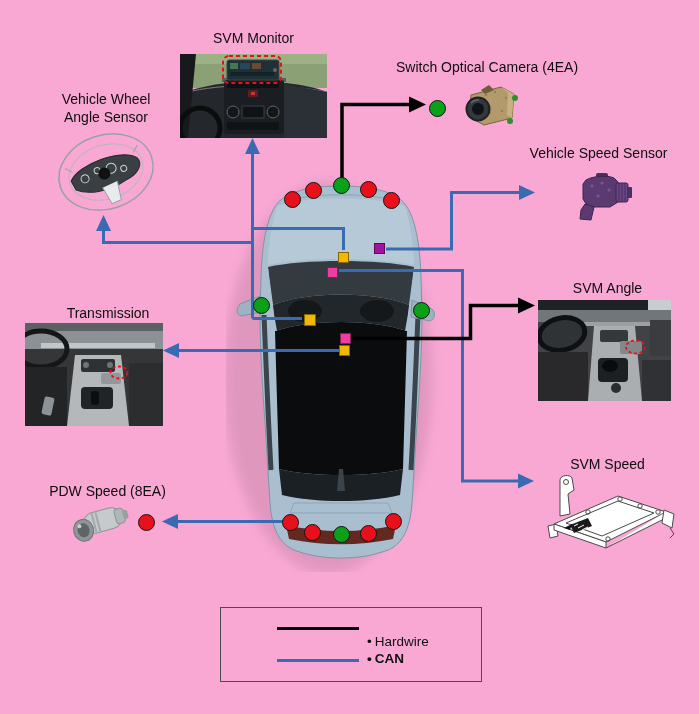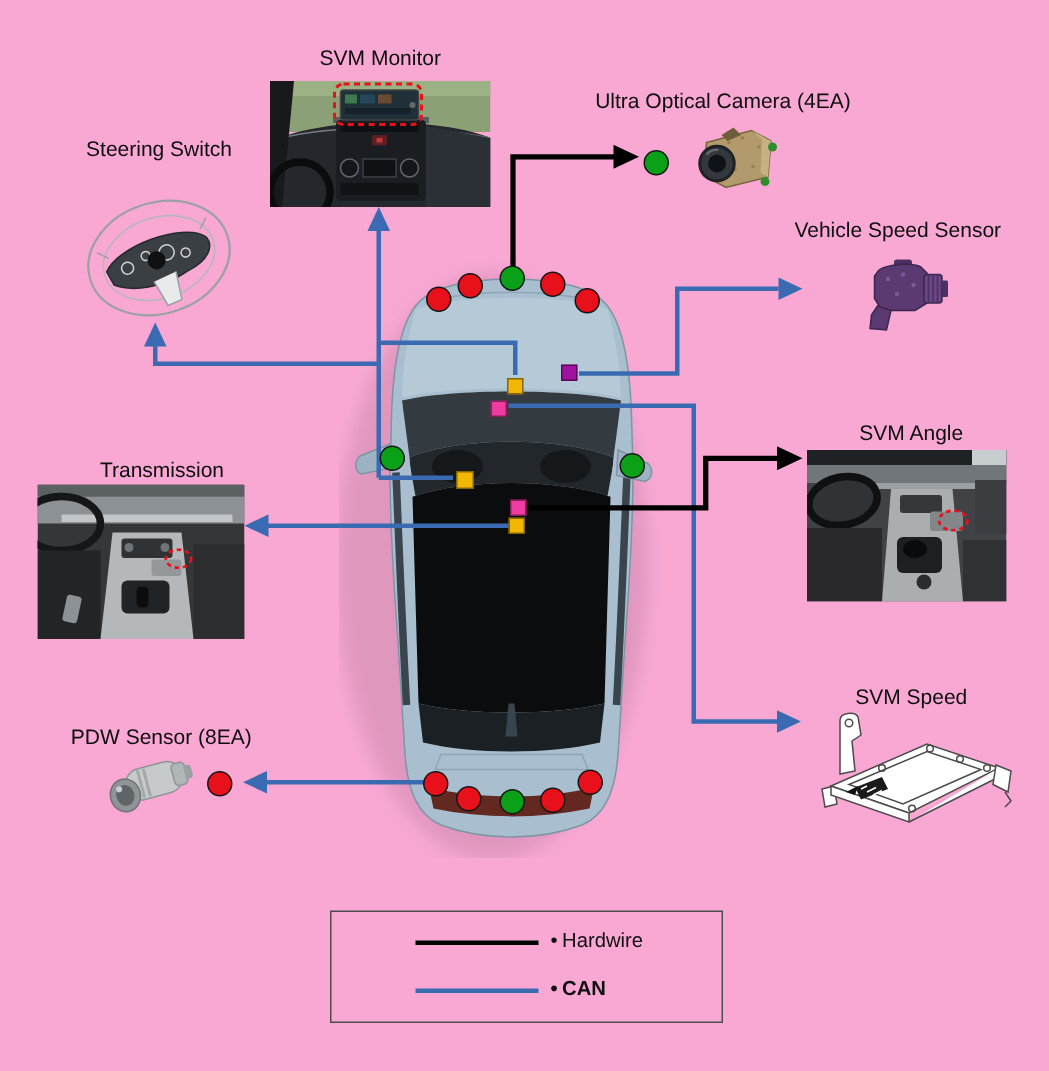--- a/index.html
+++ b/index.html
@@ -13,21 +13,21 @@
   .dot.green{background:var(--camera-green);}
   .sq{position:absolute;width:11px;height:11px;border:1px solid rgba(0,0,0,.45);box-sizing:border-box;}
   .sq.yellow{background:var(--node-yellow);}
   .sq.pink{background:var(--node-pink);}
   .sq.purple{background:var(--node-purple);}
   .legend{position:absolute;left:220px;top:607px;width:262px;height:75px;border:1.5px solid #4c4c4c;box-sizing:border-box;}
   .legend-swatch{position:absolute;left:56px;width:82px;}
   .legend-swatch.hw{top:18.5px;height:3.5px;background:var(--hardwire);}
   .legend-swatch.can{top:50.5px;height:3px;background:var(--can);}
   .legend-text{position:absolute;left:146px;font-size:13.5px;color:#101010;white-space:nowrap;}
-  .legend-text.hw{top:11px;}
+  .legend-text.hw{top:26px;}
   .legend-text.can{top:43px;font-weight:bold;}
   .legend-text .b{margin-right:3px;}
 </style>
 </head>
 <body>
 
 <div class="canvas">
 
   <svg class="layer" style="left:226px;top:170px;" width="240" height="402" viewBox="0 0 240 402">
     <defs>
@@ -80,28 +80,29 @@
       <path d="M351,338.5 L470.5,338.5 L470.5,305.5 L519,305.5"></path>
     </g>
     <g style="fill:var(--hardwire)" stroke="none">
       <polygon points="426,104.5 409,96.5 409,112.5"></polygon>
       <polygon points="535,305.5 518,297.5 518,313.5"></polygon>
     </g>
   </svg>
 
   <div class="label" style="left:180px;top:30px;width:147px;">SVM Monitor</div>
   <div class="label" style="left:36px;top:91px;width:140px;">
-    <div>Steering Switch</div>
+    <div>Vehicle Wheel</div>
+    <div>Angle Sensor</div>
   </div>
-  <div class="label" style="left:396px;top:59px;width:172px;">Ultra Optical Camera (4EA)</div>
+  <div class="label" style="left:396px;top:59px;width:172px;">Switch Optical Camera (4EA)</div>
   <div class="label" style="left:528px;top:145px;width:141px;">Vehicle Speed Sensor</div>
   <div class="label" style="left:541px;top:280px;width:133px;">SVM Angle</div>
   <div class="label" style="left:39px;top:305px;width:138px;">Transmission</div>
   <div class="label" style="left:540px;top:456px;width:135px;">SVM Speed</div>
-  <div class="label" style="left:30px;top:483px;width:155px;">PDW Sensor (8EA)</div>
+  <div class="label" style="left:30px;top:483px;width:155px;">PDW Speed (8EA)</div>
 
   <svg class="layer" style="left:180px;top:54px;" width="147" height="84" viewBox="0 0 147 84">
     <rect width="147" height="34" fill="#8ba075"></rect>
     <rect width="147" height="10" fill="#9db284"></rect>
     <path d="M0,40 C25,30 60,26 90,28 C115,29 135,33 147,38 L147,84 L0,84 Z" fill="#24282c"></path>
     <path d="M0,40 C30,31 90,27 147,38" stroke="#777d82" stroke-width="1" fill="none"></path>
     <path d="M0,0 L16,0 L8,84 L0,84 Z" fill="#17191c"></path>
     <circle cx="20" cy="74" r="20" stroke="#0b0c0e" stroke-width="5" fill="none"></circle>
     <rect x="42" y="24" width="64" height="4" fill="#585e63"></rect>
     <rect x="44" y="26" width="60" height="54" rx="3" fill="#1a1e22"></rect>

